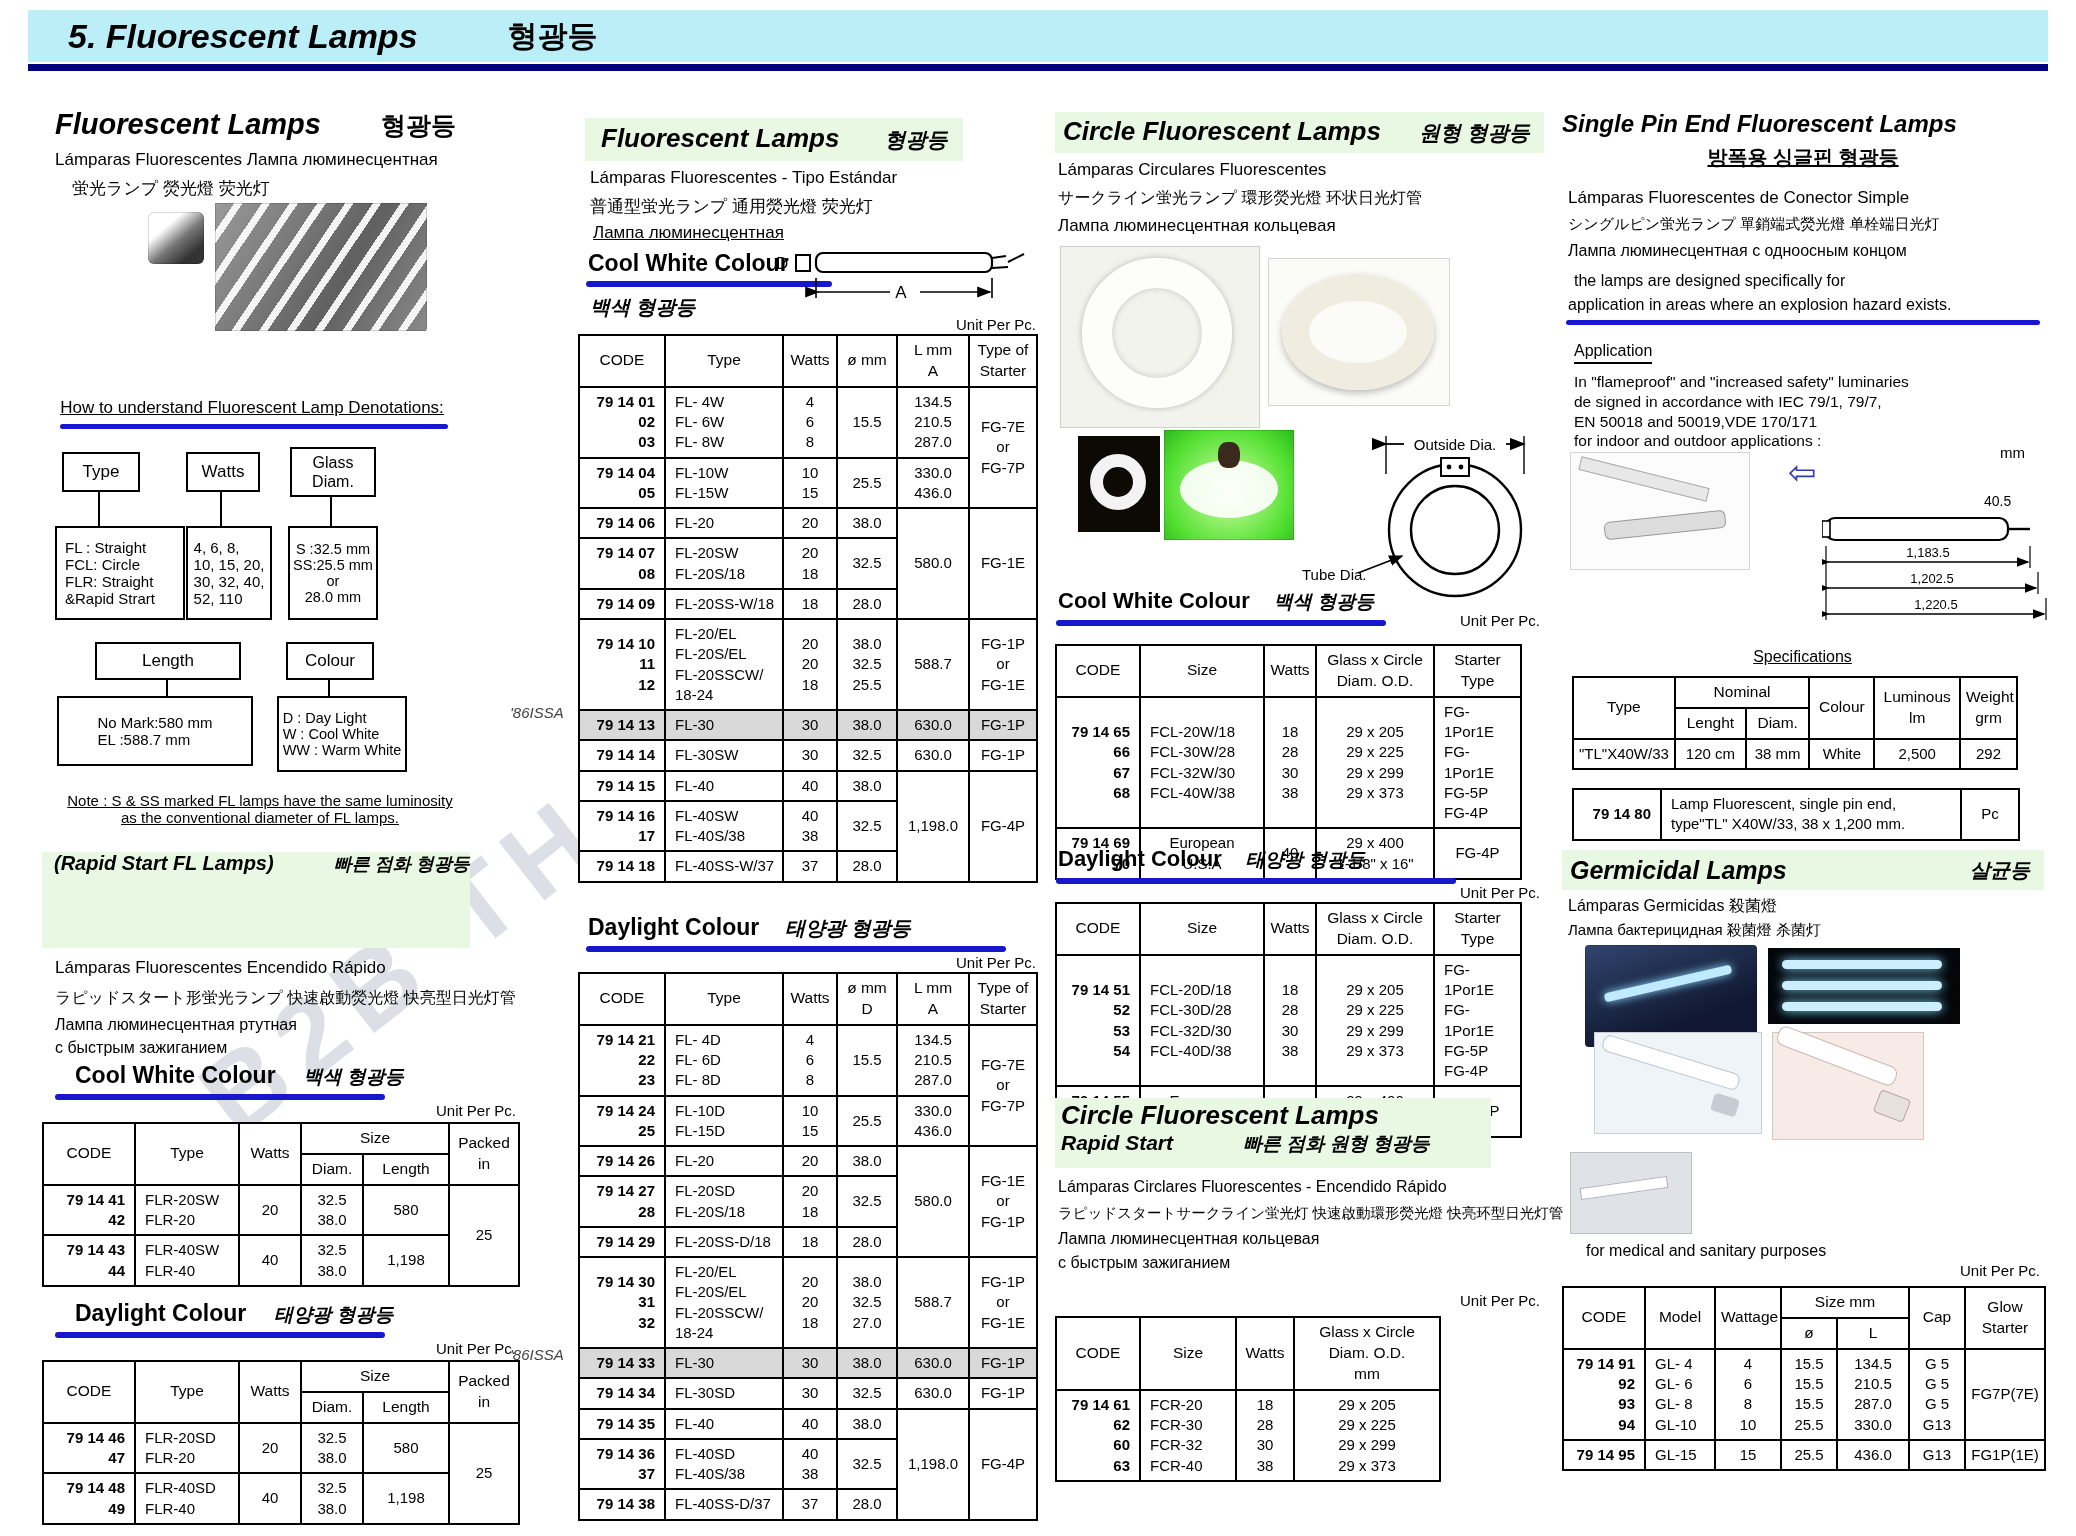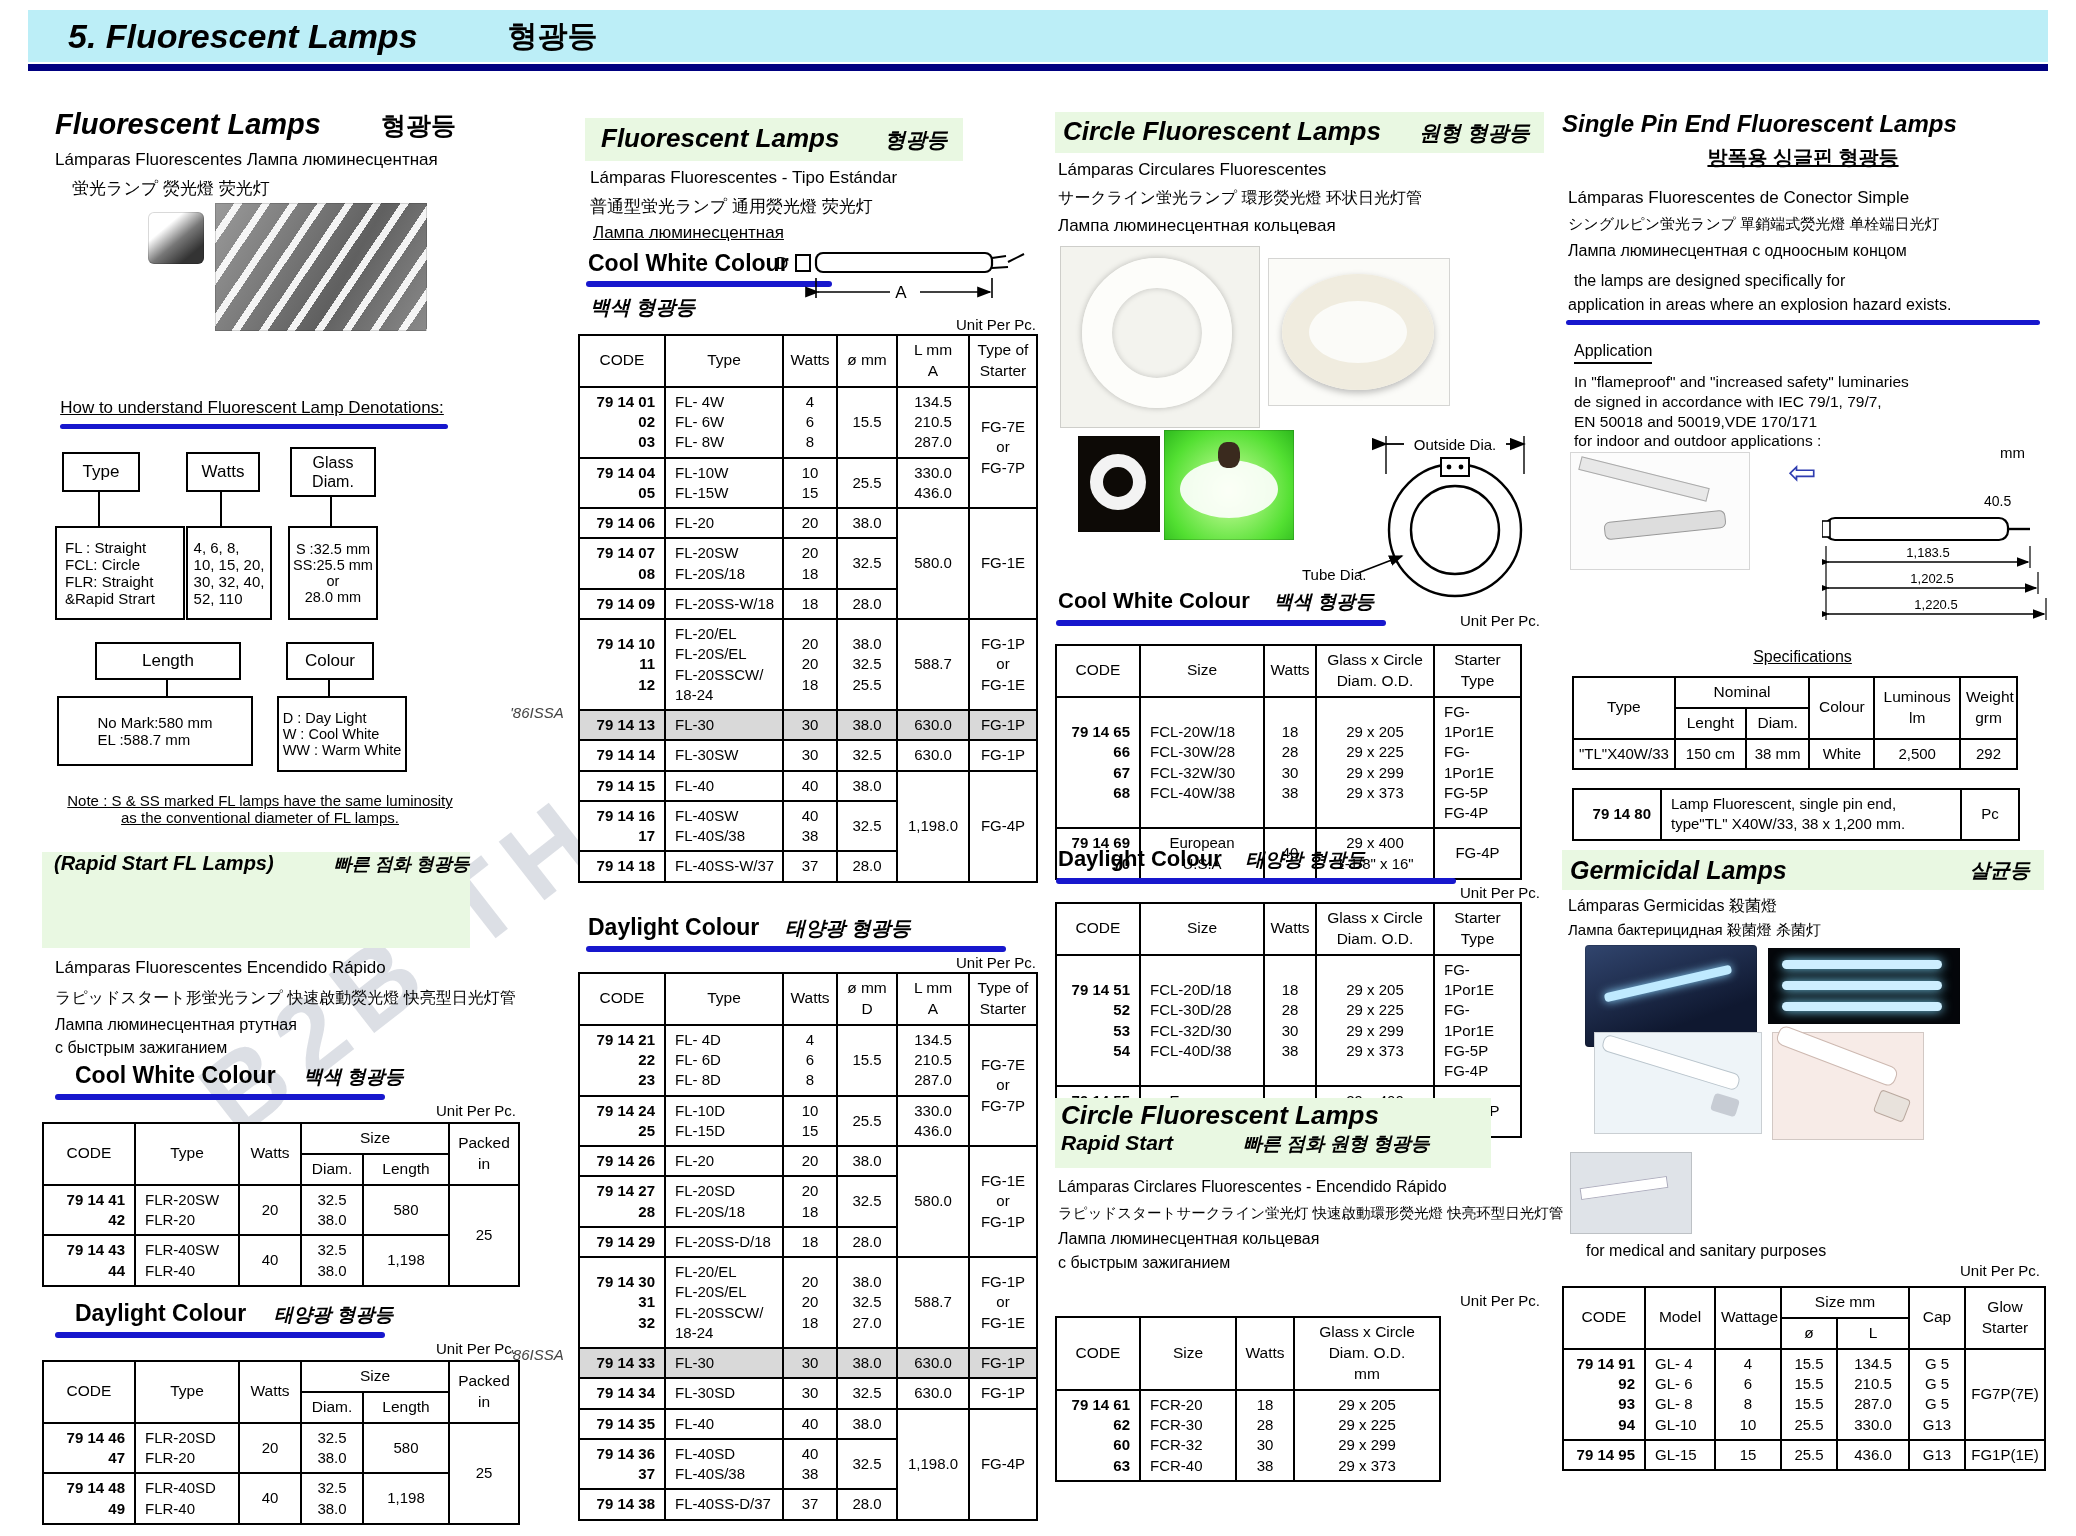--- a/index.html
+++ b/index.html
@@ -1253,21 +1253,21 @@
               <div class="ln">Diam.</div>
             </th>
           </tr>
         </thead>
         <tbody>
           <tr>
             <td>
               <div class="ln">"TL"X40W/33</div>
             </td>
             <td>
-              <div class="ln">150 cm</div>
+              <div class="ln">120 cm</div>
             </td>
             <td>
               <div class="ln">38 mm</div>
             </td>
             <td>
               <div class="ln">White</div>
             </td>
             <td>
               <div class="ln">2,500</div>
             </td>

